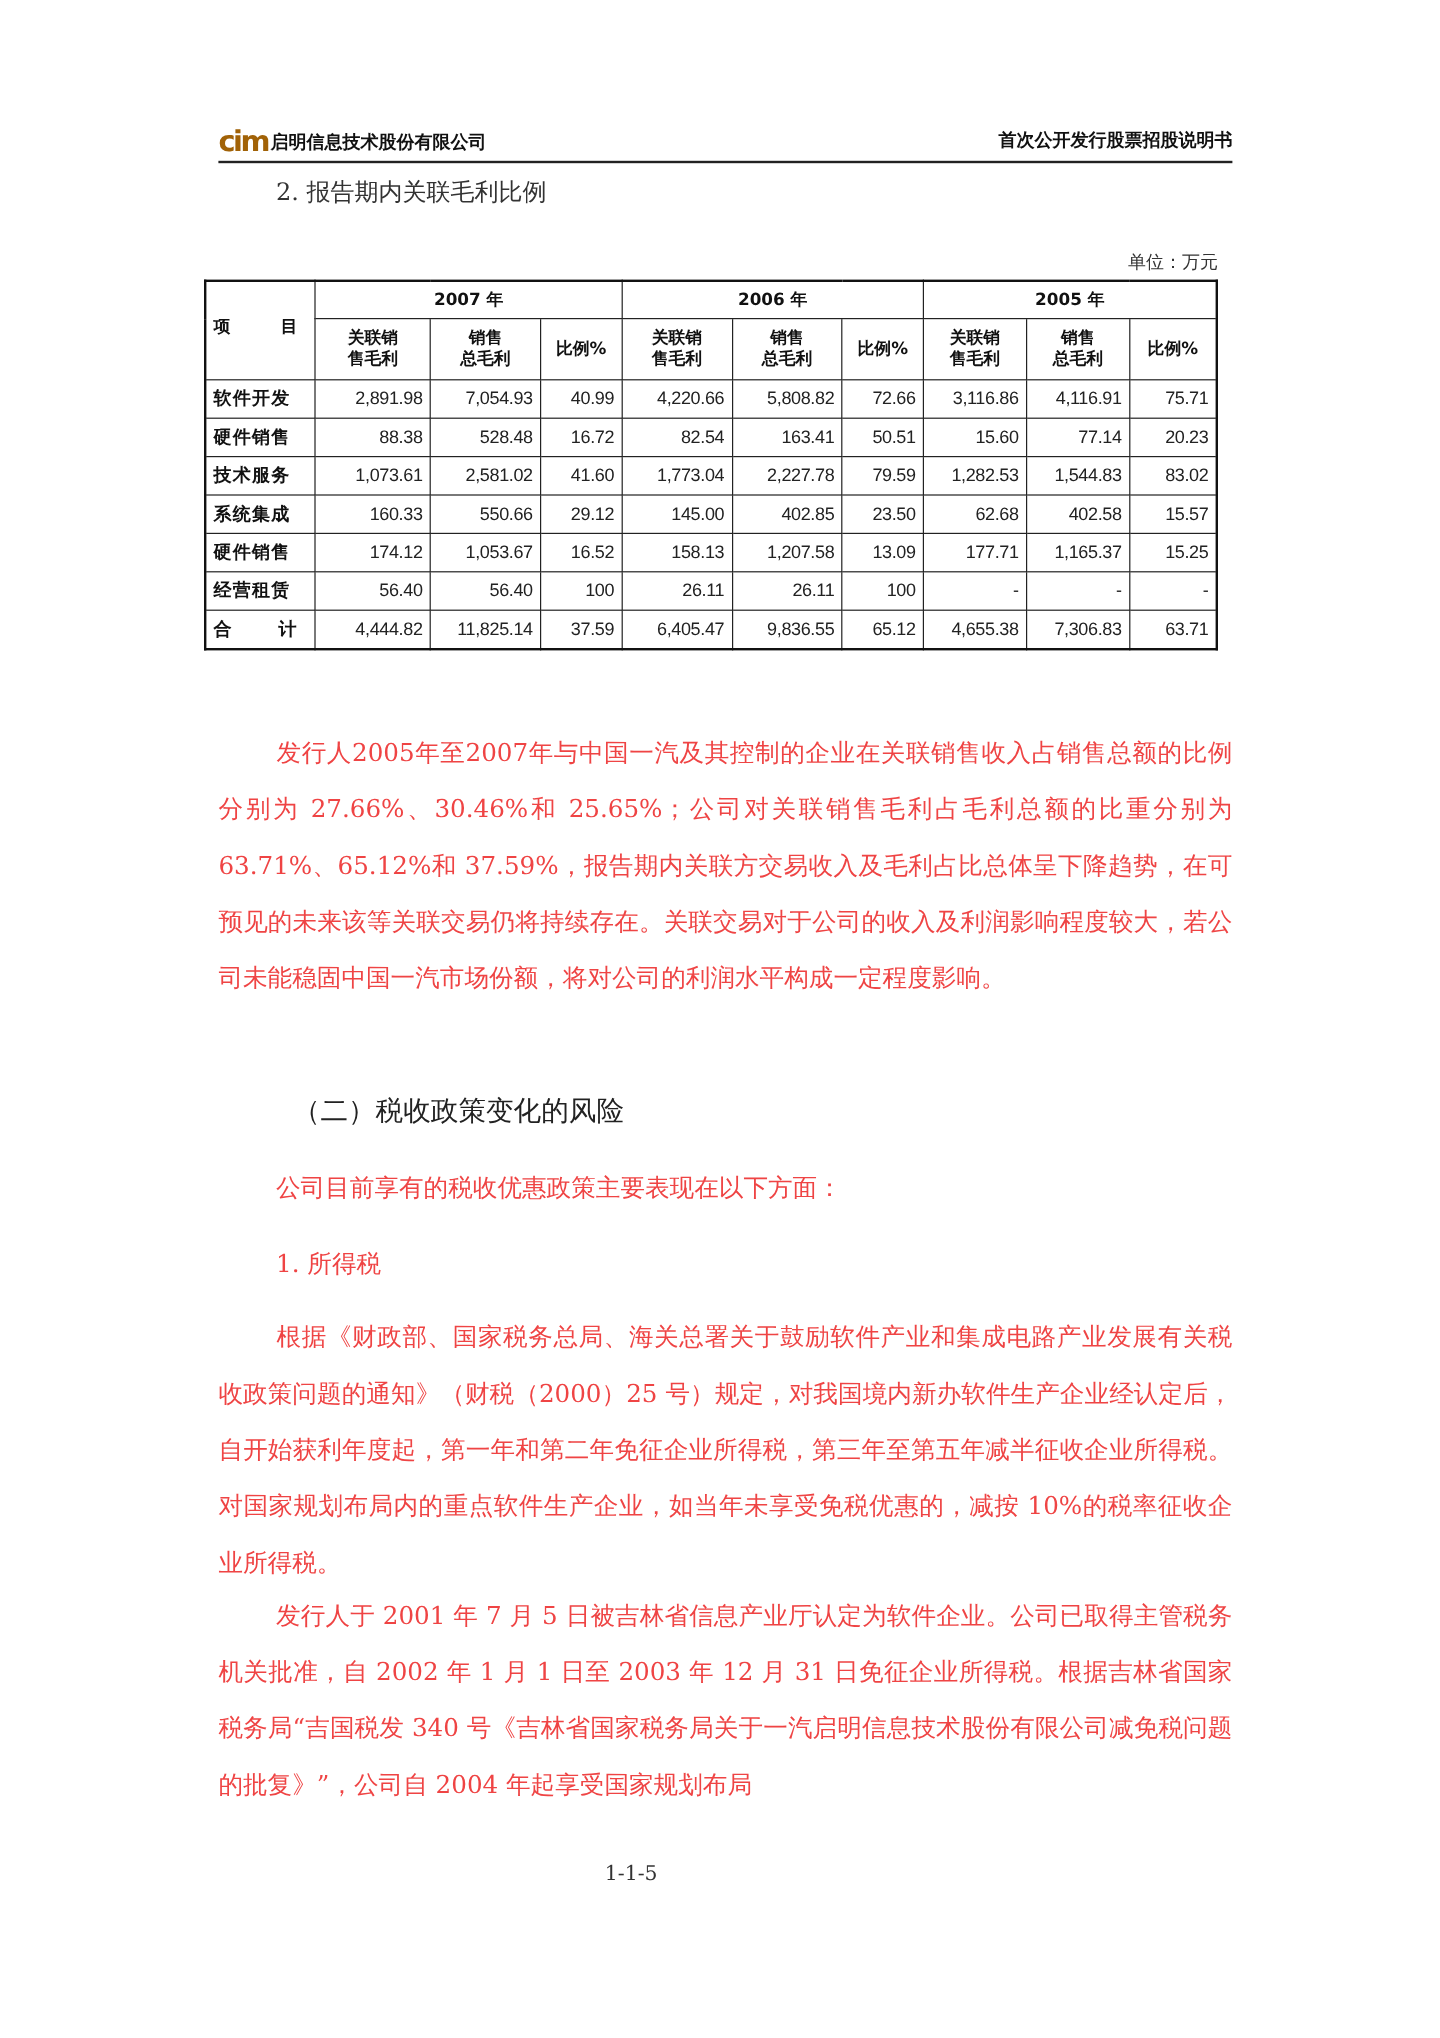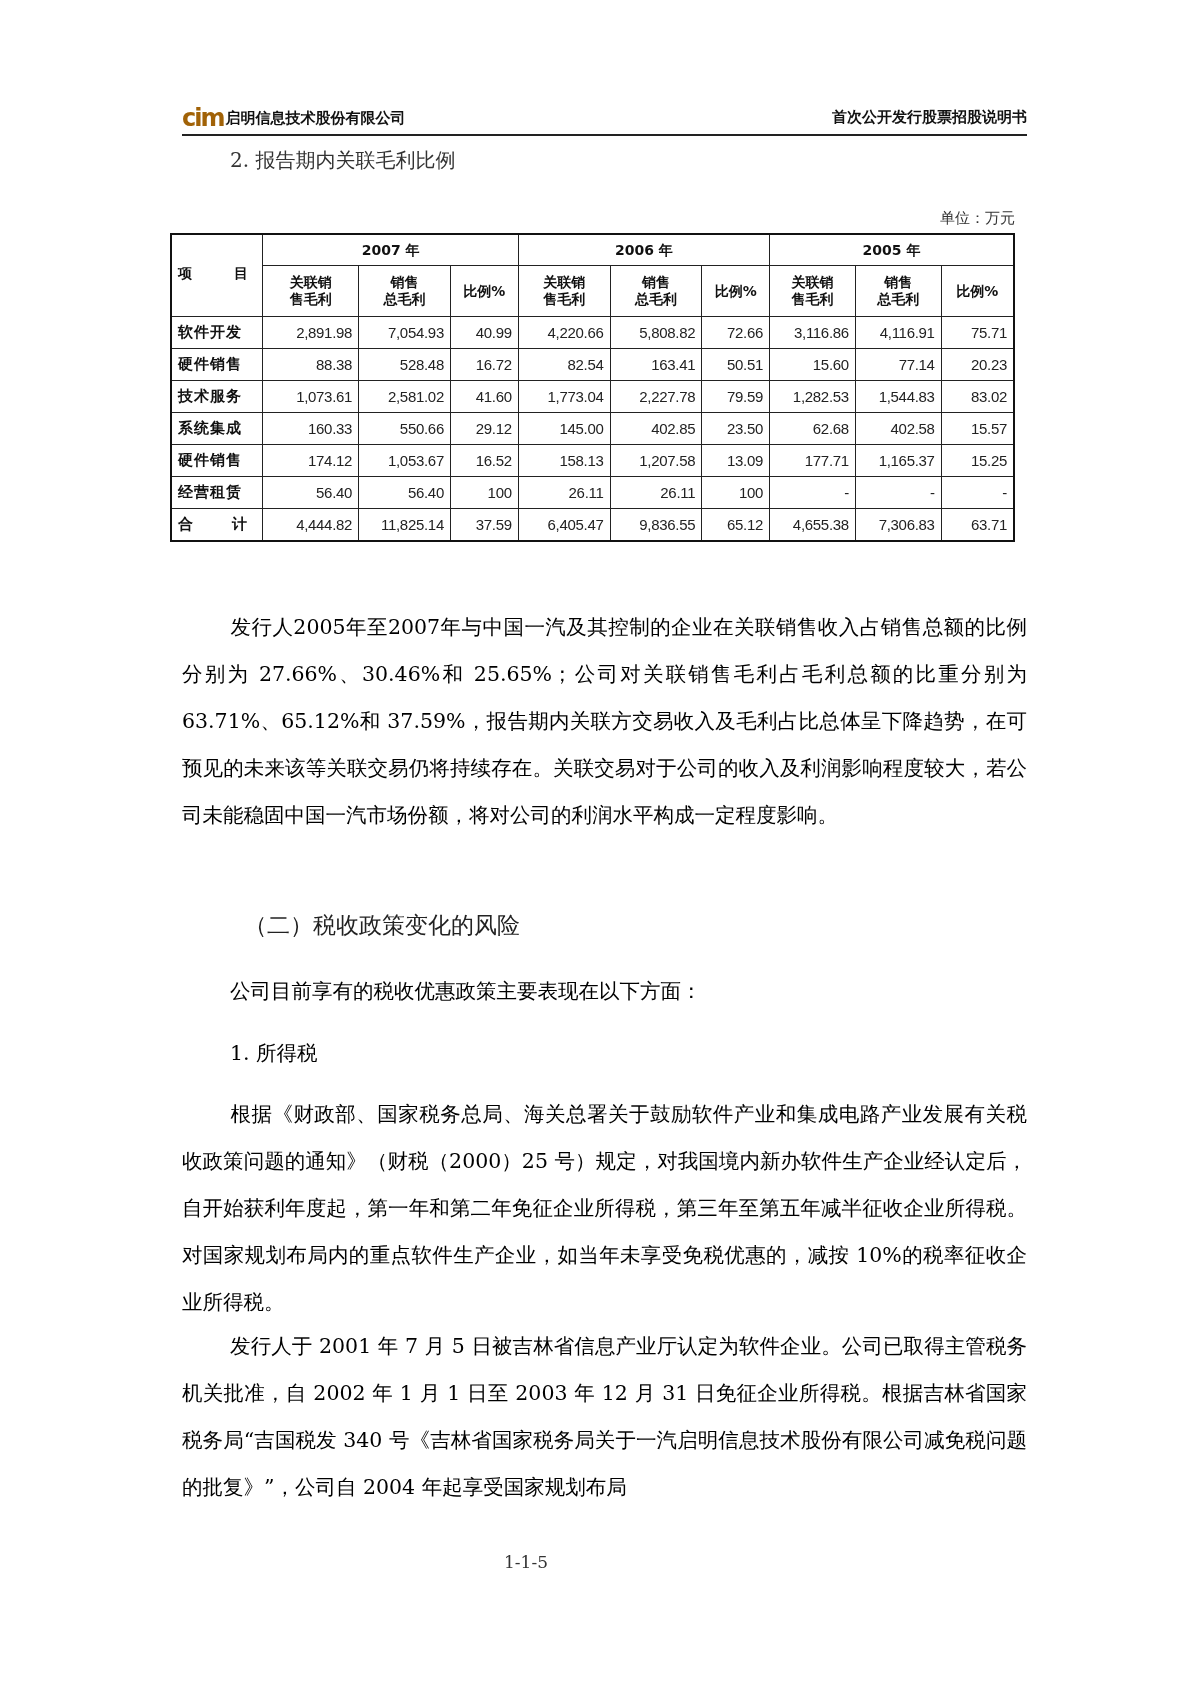--- a/index.html
+++ b/index.html
@@ -28,21 +28,21 @@
                   color: #111; text-align: center; line-height: 17px; }
   tr.yr th { height: 30px; }
   tr.sub th { height: 50px; }
   table.grid td { height: 31px; text-align: right; letter-spacing: -0.3px; }
   table.grid td.rowlabel { font-family: "DejaVu Sans", sans-serif; font-weight: bold;
                            font-size: 15px; text-align: left; color: #111; letter-spacing: 1px; margin-top: 48px; }
   th.itemhead { text-align: left !important; vertical-align: top; padding-top: 30px !important; }
   .spread { display: flex; justify-content: space-between; width: 70px; }
 
   .para { position: absolute; left: 182px; width: 845px; font-size: 20.5px; line-height: 47px;
-          color: #000000; text-align: justify; }
+          color: #ef4444; text-align: justify; }
   .para .indent { display: inline-block; width: 48px; }
   .section-title { position: absolute; left: 244px; top: 910px; font-family: "DejaVu Sans", sans-serif;
                    font-size: 23px; color: #222; }
   .footer { position: absolute; left: 0; width: 1052px; top: 1552px; text-align: center;
             font-size: 17px; color: #333; }
 </style>
 </head>
 <body>
 
 <div class="page">

